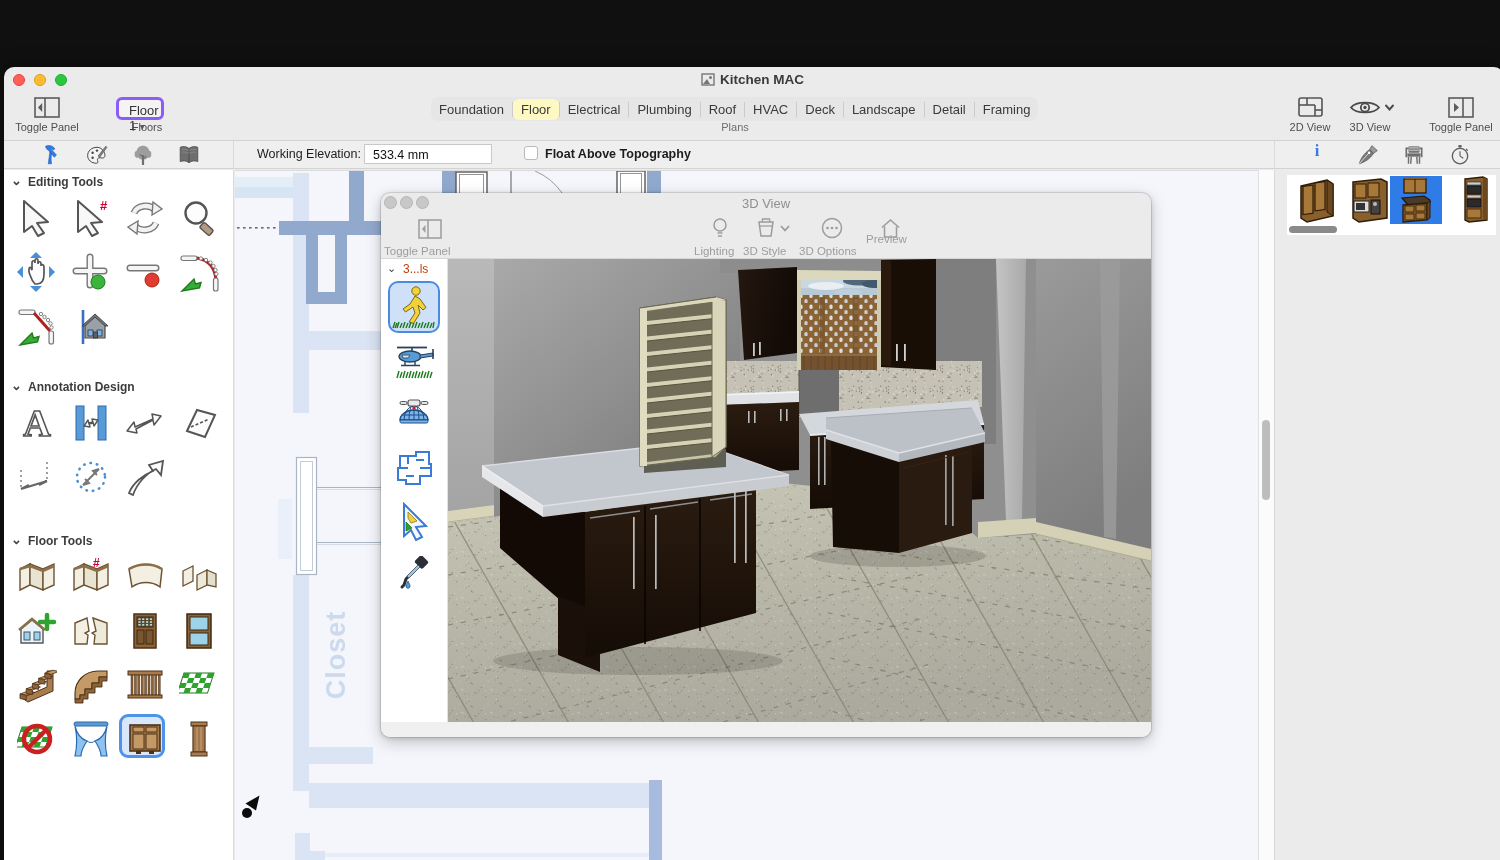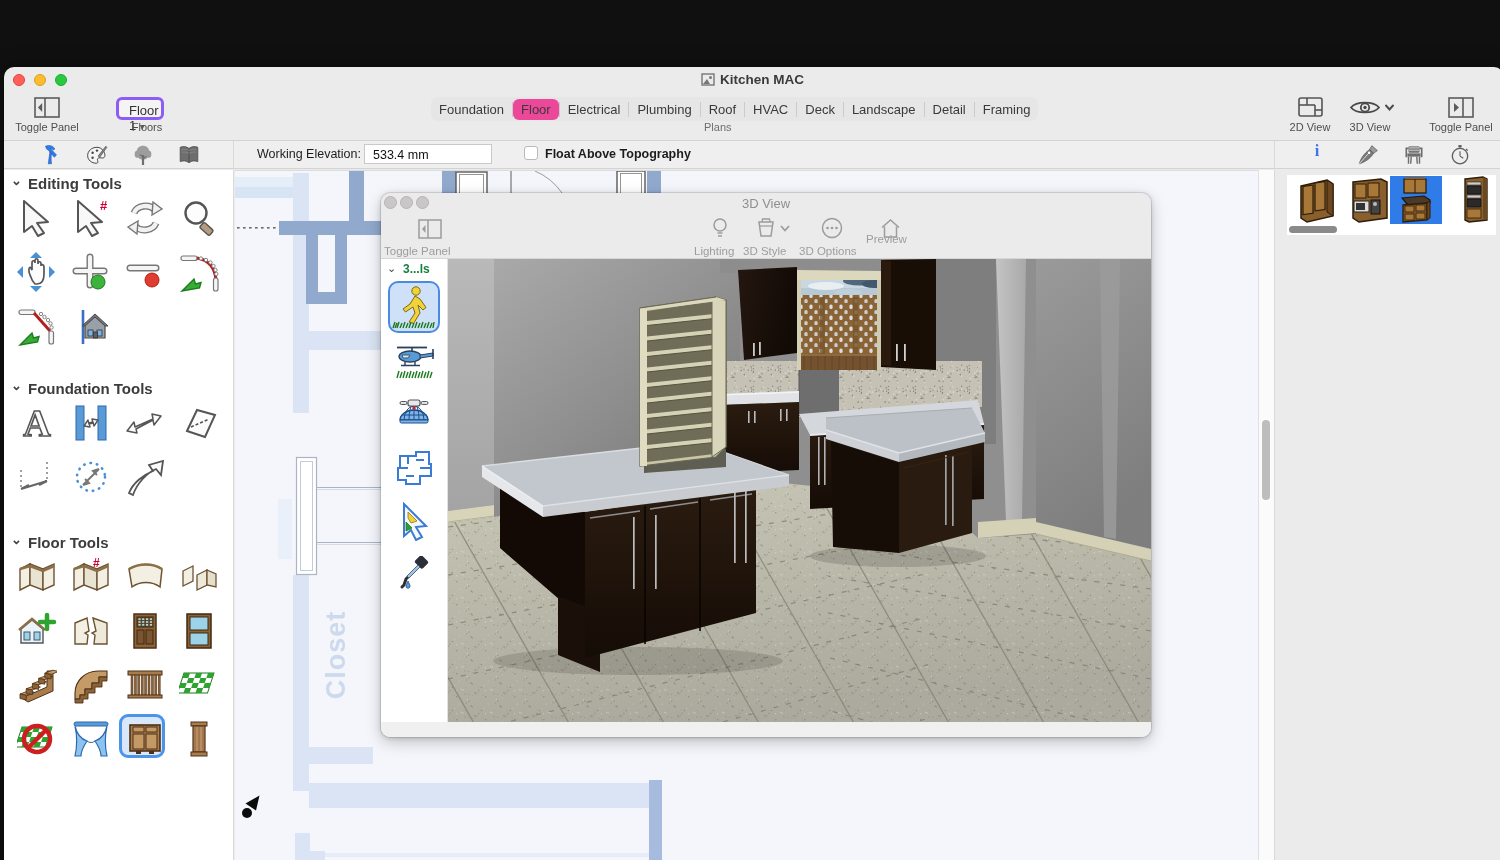--- a/index.html
+++ b/index.html
@@ -23,37 +23,37 @@
 
 #win { left:4px; top:31px; width:1500px; height:829px; background:#ecebeb; border-radius:10px 10px 0 0; box-shadow:0 3px 22px rgba(0,0,0,0.45);margin-top:36px; }
 #titlebar { left:0; top:0; width:1500px; height:27px; }
 .tl { position:absolute; top:7px; width:12px; height:12px; border-radius:50%; }
 #title { position:absolute; top:5px; left:716px; font-weight:bold; font-size:13.5px; color:#3a3a3a; }
 #toolbar1 { left:0; top:27px; width:1500px; height:46px; }
 .tblabel { position:absolute; font-size:11px; color:#4e4e4e; white-space:nowrap; }
 #floorbtn { position:absolute; left:112px; top:3px; width:48px; height:23px; background:#f5f4f4; border:3px solid #8b5cf6; border-radius:6px; font-size:13px; color:#333; text-align:left; padding:3px 0 0 10px; }
 #tabsgroup { position:absolute; left:427px; top:3px; height:24px; background:#e7e6e6; border-radius:7px; display:flex; align-items:center; font-size:13px; color:#3a3a3a; }
 #tabsgroup .tab { padding:3px 8px; position:relative; white-space:nowrap; }
-#tabsgroup .tab.sel { background:#ec4899; border-radius:6px; }
+#tabsgroup .tab.sel { background:#fef9c3; border-radius:6px; }
 #tabsgroup .sep { width:1px; height:15px; background:#cccbcb; }
 #row2 { left:0; top:73px; width:1500px; height:29px; border-top:1px solid #d4d3d3; border-bottom:1px solid #d4d3d3; background:#f0efef; }
 #row2 .seg { position:absolute; top:0; height:27px; }
 
 
 #sidebarL { left:0; top:103px; width:230px; height:713px; background:#ffffff; border-right:1px solid #dadada; overflow:hidden; }
 #canvasArea { left:231px; top:103px; width:1023px; height:700px; background:#f4f6fb; border-top:1px solid #dcdcdc; }
 #hscroll { left:231px; top:803px; width:1023px; height:13px; background:#fafafa; border-top:1px solid #e0e0e0; }
 #hthumb { position:absolute; left:569px; top:3px; width:182px; height:7px; background:#a9a9a9; border-radius:4px; }
 #vlane { left:1254px; top:103px; width:16px; height:713px; background:#fbfbfb; border-left:1px solid #e0e0e0; }
 #vthumb { position:absolute; left:3px; top:250px; width:8px; height:80px; background:#bdbdbd; border-radius:4px; }
 #sidebarR { left:1270px; top:103px; width:230px; height:713px; background:#ecebeb; border-left:1px solid #d8d8d8; }
 #bottomstrip { left:0; top:816px; width:1500px; height:13px; background:#d2d2d2; border-top:1px solid #a5a5a5; }
 
 
-.sechdr { position:absolute; left:24px; font-weight:bold; font-size:15px; color:#3c3c3c; }
+.sechdr { position:absolute; left:24px; font-weight:bold; font-size:12px; color:#3c3c3c; }
 .chev { position:absolute; left:7px; font-size:13px; font-weight:bold; color:#444; margin-top:-2px; }
 
 
 #fwin { left:381px; top:193px; width:770px; height:544px; background:#ecebeb; border-radius:9px; box-shadow:0 5px 16px rgba(0,0,0,0.22), 0 1px 5px rgba(0,0,0,0.15), 0 0 0 1px rgba(0,0,0,0.10); }
 #fwin .fdot { position:absolute; top:3px; width:13px; height:13px; border-radius:50%; background:#c9c7c8; border:0.5px solid #b5b3b4; }
 #ftitle { position:absolute; top:3px; left:0; width:100%; text-align:center; font-size:13px; color:#8f8f8f; }
 #ftoolbar { position:absolute; left:0; top:22px; width:770px; height:44px; border-bottom:1px solid #d7d6d6; }
 #fsidebar { position:absolute; left:0; top:66px; width:67px; height:463px; background:#ffffff; border-right:1px solid #e2e2e2; }
 #fviewport { position:absolute; left:67px; top:66px; width:703px; height:463px; background:#949494; }
 #ffooter { position:absolute; left:0; top:529px; width:770px; height:15px; background:#f1f0f0; border-radius:0 0 9px 9px; }
@@ -100,21 +100,21 @@
         <div class="tab">HVAC</div>
           <div class="sep"></div>
         <div class="tab">Deck</div>
           <div class="sep"></div>
         <div class="tab">Landscape</div>
           <div class="sep"></div>
         <div class="tab">Detail</div>
           <div class="sep"></div>
         <div class="tab">Framing</div>
       </div>
-      <div class="tblabel" style="left:700px; top:27px; width:62px; color:#6e6e6e;">Plans</div>
+      <div class="tblabel" style="left:700px; top:27px; width:62px; text-align:center; color:#6e6e6e;">Plans</div>
 
       <svg class="abs" style="left:1294px; top:3px;" width="25" height="20" viewBox="0 0 25 20">
         <rect x="1" y="1" width="23" height="18" rx="2" fill="none" stroke="#555" stroke-width="1.6"></rect>
         <line x1="9" y1="1" x2="9" y2="8" stroke="#555" stroke-width="1.6"></line>
         <line x1="1" y1="8" x2="17" y2="8" stroke="#555" stroke-width="1.6"></line>
         <line x1="17" y1="8" x2="17" y2="19" stroke="#555" stroke-width="1.6"></line>
         <line x1="17" y1="13" x2="24" y2="13" stroke="#555" stroke-width="1.6"></line>
       </svg>
       <div class="tblabel" style="left:1272px; top:27px; width:68px; text-align:center;">2D View</div>
       <svg class="abs" style="left:1345px; top:5px;" width="46" height="17" viewBox="0 0 46 17">
@@ -267,21 +267,21 @@
           </svg></div>
 <div style="position:absolute; left:64px; top:134px; width:46px; height:44px; "><svg width="40" height="40" viewBox="0 0 40 40" style="margin:2px 0 0 3px;">
             <line x1="12" y1="4" x2="12" y2="38" stroke="#3a6fc4" stroke-width="2.6"></line>
             <path d="M14 19 L24 10 L34 19 L34 32 L14 32 Z" fill="#9aa0a8" stroke="#4a4a4a" stroke-width="1.2"></path>
             <path d="M11 20 L24 8 L37 20 L34 20 L24 11 L14 20 Z" fill="#6e747c" stroke="#4a4a4a" stroke-width="1"></path>
             <rect x="17" y="24" width="5" height="6" fill="#7db3e8" stroke="#333" stroke-width="0.8"></rect>
             <rect x="26" y="24" width="5" height="6" fill="#7db3e8" stroke="#333" stroke-width="0.8"></rect>
             <rect x="22.5" y="26" width="4" height="6" fill="#5a6068" stroke="#333" stroke-width="0.8"></rect>
           </svg></div>
 <div class="chev" style="top:210px;">⌄</div>
-        <div class="sechdr" style="top:210px;">Foundation Tools</div>
+        <div class="sechdr" style="top:210px;">Annotation Design</div>
 <div style="position:absolute; left:10px; top:231px; width:46px; height:44px; "><svg width="40" height="40" viewBox="0 0 40 40" style="margin:2px 0 0 3px;">
             <text x="20" y="33" text-anchor="middle" font-size="38" font-weight="bold" font-family="Liberation Serif, serif" fill="#fdfdfd" stroke="#555" stroke-width="1.6">A</text>
           </svg></div>
 <div style="position:absolute; left:64px; top:231px; width:46px; height:44px; "><svg width="40" height="40" viewBox="0 0 40 40" style="margin:2px 0 0 3px;">
             <rect x="5" y="3" width="8" height="34" fill="#5b9bd5" stroke="#2a6ab0" stroke-width="1"></rect>
             <rect x="27" y="3" width="8" height="34" fill="#5b9bd5" stroke="#2a6ab0" stroke-width="1"></rect>
             <path d="M13 23 L17 17 L18 21 L22 20 L21 16 L27 17 L23 23 L22 19 L18 20 L19 24 Z" fill="#fdfdfd" stroke="#555" stroke-width="1.4" stroke-linejoin="round"></path>
           </svg></div>
 <div style="position:absolute; left:118px; top:231px; width:46px; height:44px; "><svg width="40" height="40" viewBox="0 0 40 40" style="margin:2px 0 0 3px;">
             <path d="M2 28 L9 19 L10 24 L28 16 L27 11 L36 13 L29 22 L28 17 L11 26 L12 30 Z" fill="#fdfdfd" stroke="#555" stroke-width="1.5" stroke-linejoin="round"></path>
@@ -584,21 +584,21 @@
 </svg>
 <div class="ficonlbl" style="left:418px; top:30px;">3D Options</div>
 <svg class="abs" style="left:499px; top:3px;" width="21" height="21" viewBox="0 0 21 21">
   <path d="M2 9.5 L10.5 2 L19 9.5" fill="none" stroke="#9c9c9c" stroke-width="1.5"></path>
   <path d="M4.5 8.5 L4.5 19 L16.5 19 L16.5 8.5" fill="none" stroke="#9c9c9c" stroke-width="1.5"></path>
 </svg>
 <div class="ficonlbl" style="left:485px; top:18px;">Preview</div>
 </div>
     <div id="fsidebar">
 <div style="position:absolute; left:6px; top:3px; font-size:11px; color:#444;">⌄</div>
-<div style="position:absolute; left:22px; top:3px; font-size:12px; color:#15803d;font-weight:bold;">3...ls</div>
+<div style="position:absolute; left:22px; top:3px; font-size:12px; color:#c2410c;">3...ls</div>
 <div style="position:absolute; left:7px; top:22px; width:52px; height:52px; background:#cee1f8; border:2.5px solid #4a8be0; border-radius:10px;">
   <svg width="47" height="47" viewBox="0 0 47 47">
     <circle cx="26" cy="8" r="4.2" fill="#F2D23A" stroke="#7a6a10" stroke-width="1"></circle>
     <path d="M25 13 L20 21 L13 26 L15.5 29 L23 24 L25 30 L19 39 L23.5 40.5 L30 30 L28 22 L33 27 L36 24.5 L30 16 Z" fill="#F2D23A" stroke="#7a6a10" stroke-width="1"></path>
     <g stroke="#1d7a1d" stroke-width="1.4" fill="none">
       <path d="M3 45 L5 39 M5 45 L7 40 M7 45 L9 39 M10 45 L12 40 M13 45 L15 39 M16 45 L18 40 M19 45 L21 39 M22 45 L24 40 M25 45 L27 39 M28 45 L30 40 M31 45 L33 39 M34 45 L36 40 M37 45 L39 39 M40 45 L42 40 M43 45 L44 39"></path>
     </g>
   </svg>
 </div>
 <svg class="abs" style="left:12px; top:86px;" width="44" height="34" viewBox="0 0 44 34">

